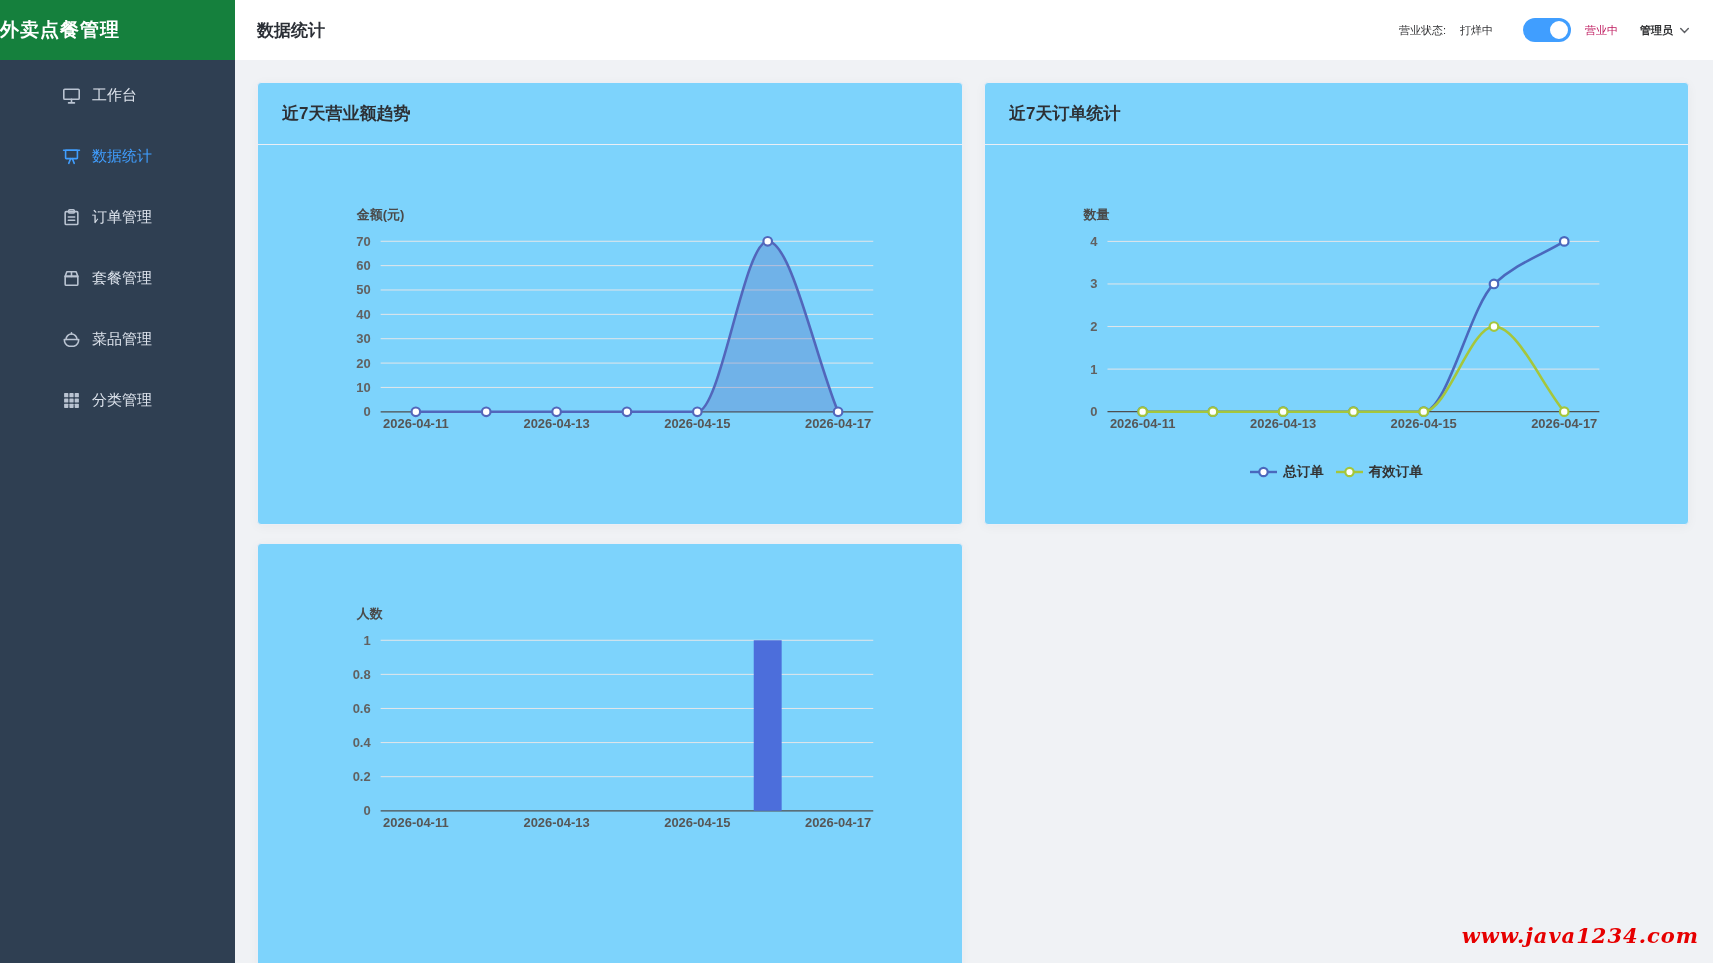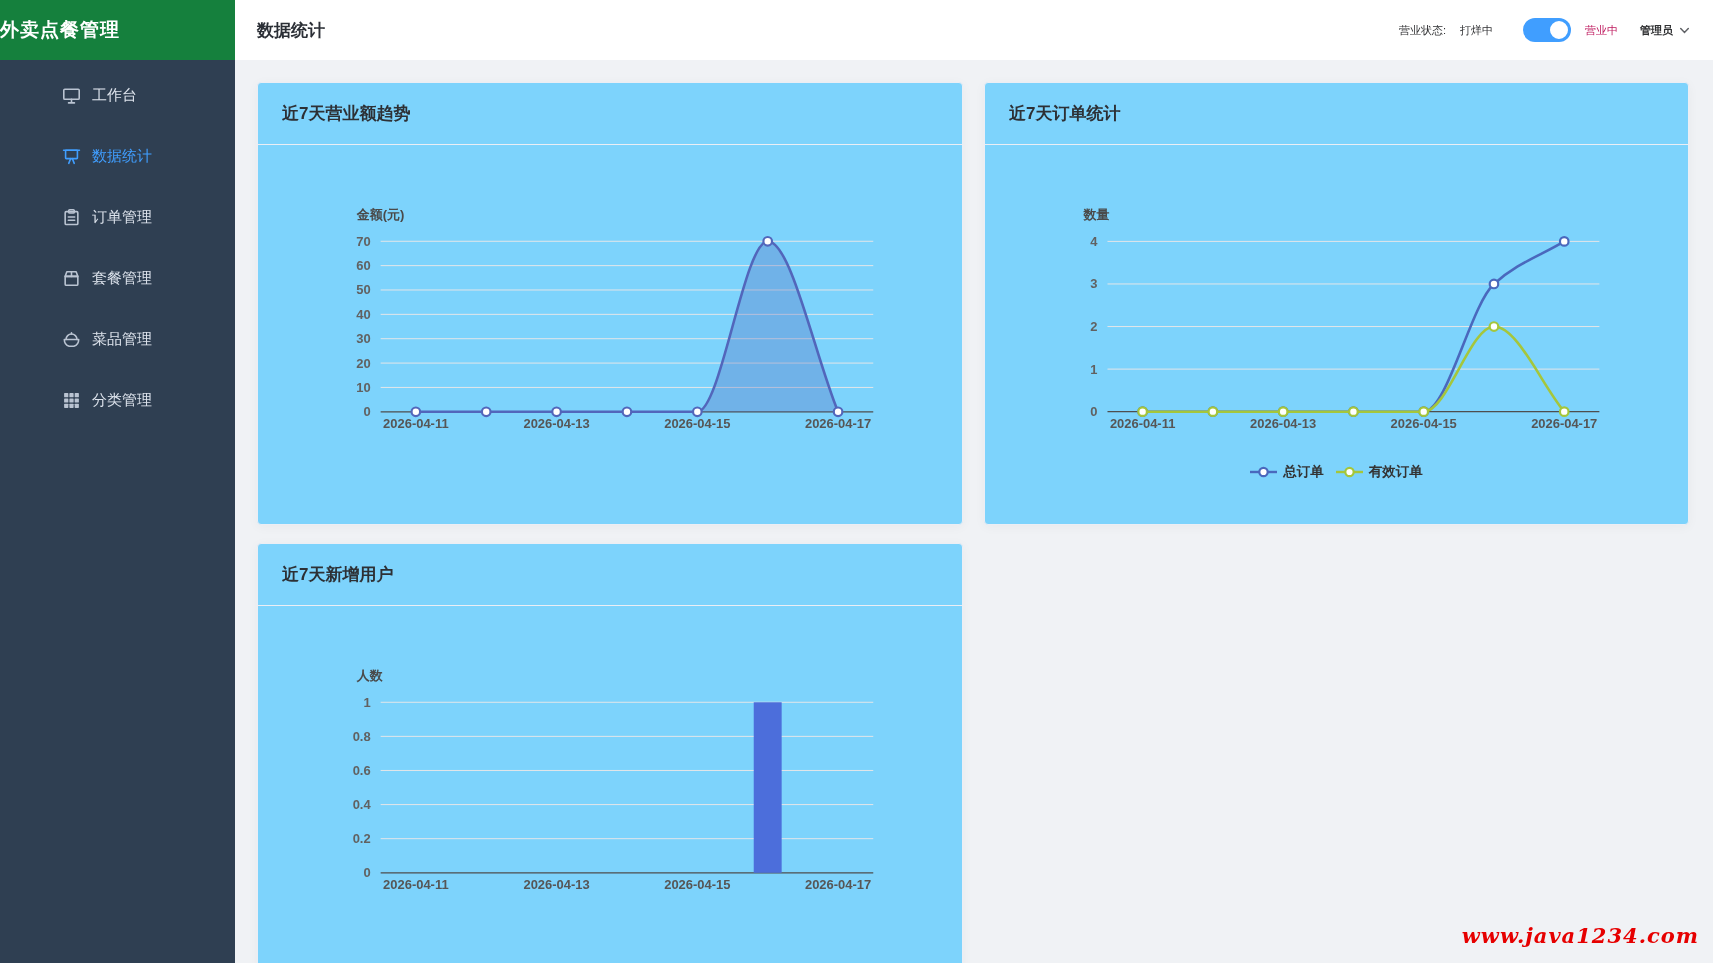--- a/index.html
+++ b/index.html
@@ -246,21 +246,20 @@
               <line x1="0" y1="6" x2="27" y2="6" stroke="#a5c63b" stroke-width="2.4"></line>
               <circle cx="13.5" cy="6" r="4.2" fill="#fff" stroke="#a5c63b" stroke-width="2.2"></circle>
             </svg>
             <span>有效订单</span>
           </span>
         </div>
     </div>
   </section>
 
   <section class="card" id="card-users">
-    <div class="card-header">近7天新增用户</div>
     <div class="card-body">
       <svg class="chart" viewBox="0 0 706 380">
           <text x="113" y="271.5" text-anchor="end" class="tick">0</text>
           <line x1="123" y1="232.8" x2="617" y2="232.8" stroke="#e4e6e9" stroke-width="1"></line>
           <text x="113" y="237.3" text-anchor="end" class="tick">0.2</text>
           <line x1="123" y1="198.6" x2="617" y2="198.6" stroke="#e4e6e9" stroke-width="1"></line>
           <text x="113" y="203.1" text-anchor="end" class="tick">0.4</text>
           <line x1="123" y1="164.4" x2="617" y2="164.4" stroke="#e4e6e9" stroke-width="1"></line>
           <text x="113" y="168.9" text-anchor="end" class="tick">0.6</text>
           <line x1="123" y1="130.2" x2="617" y2="130.2" stroke="#e4e6e9" stroke-width="1"></line>

